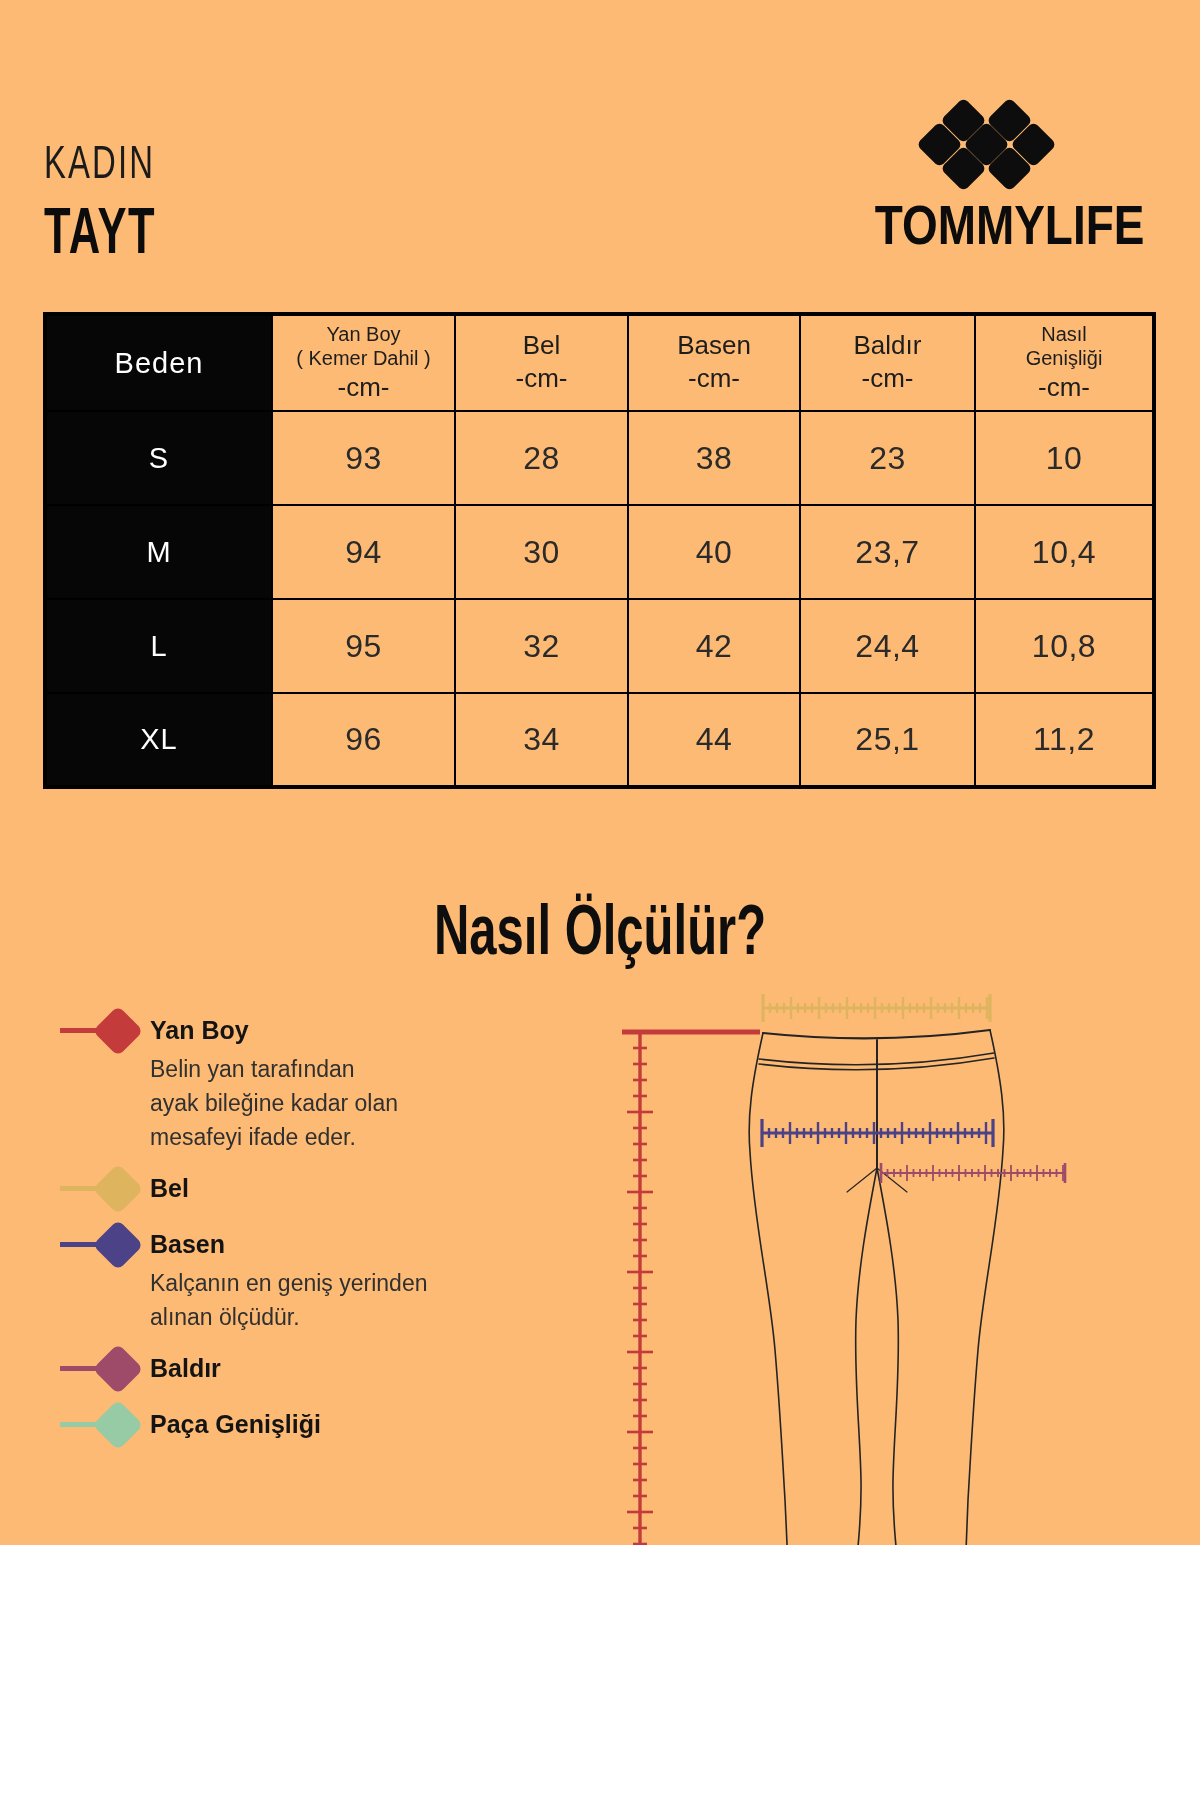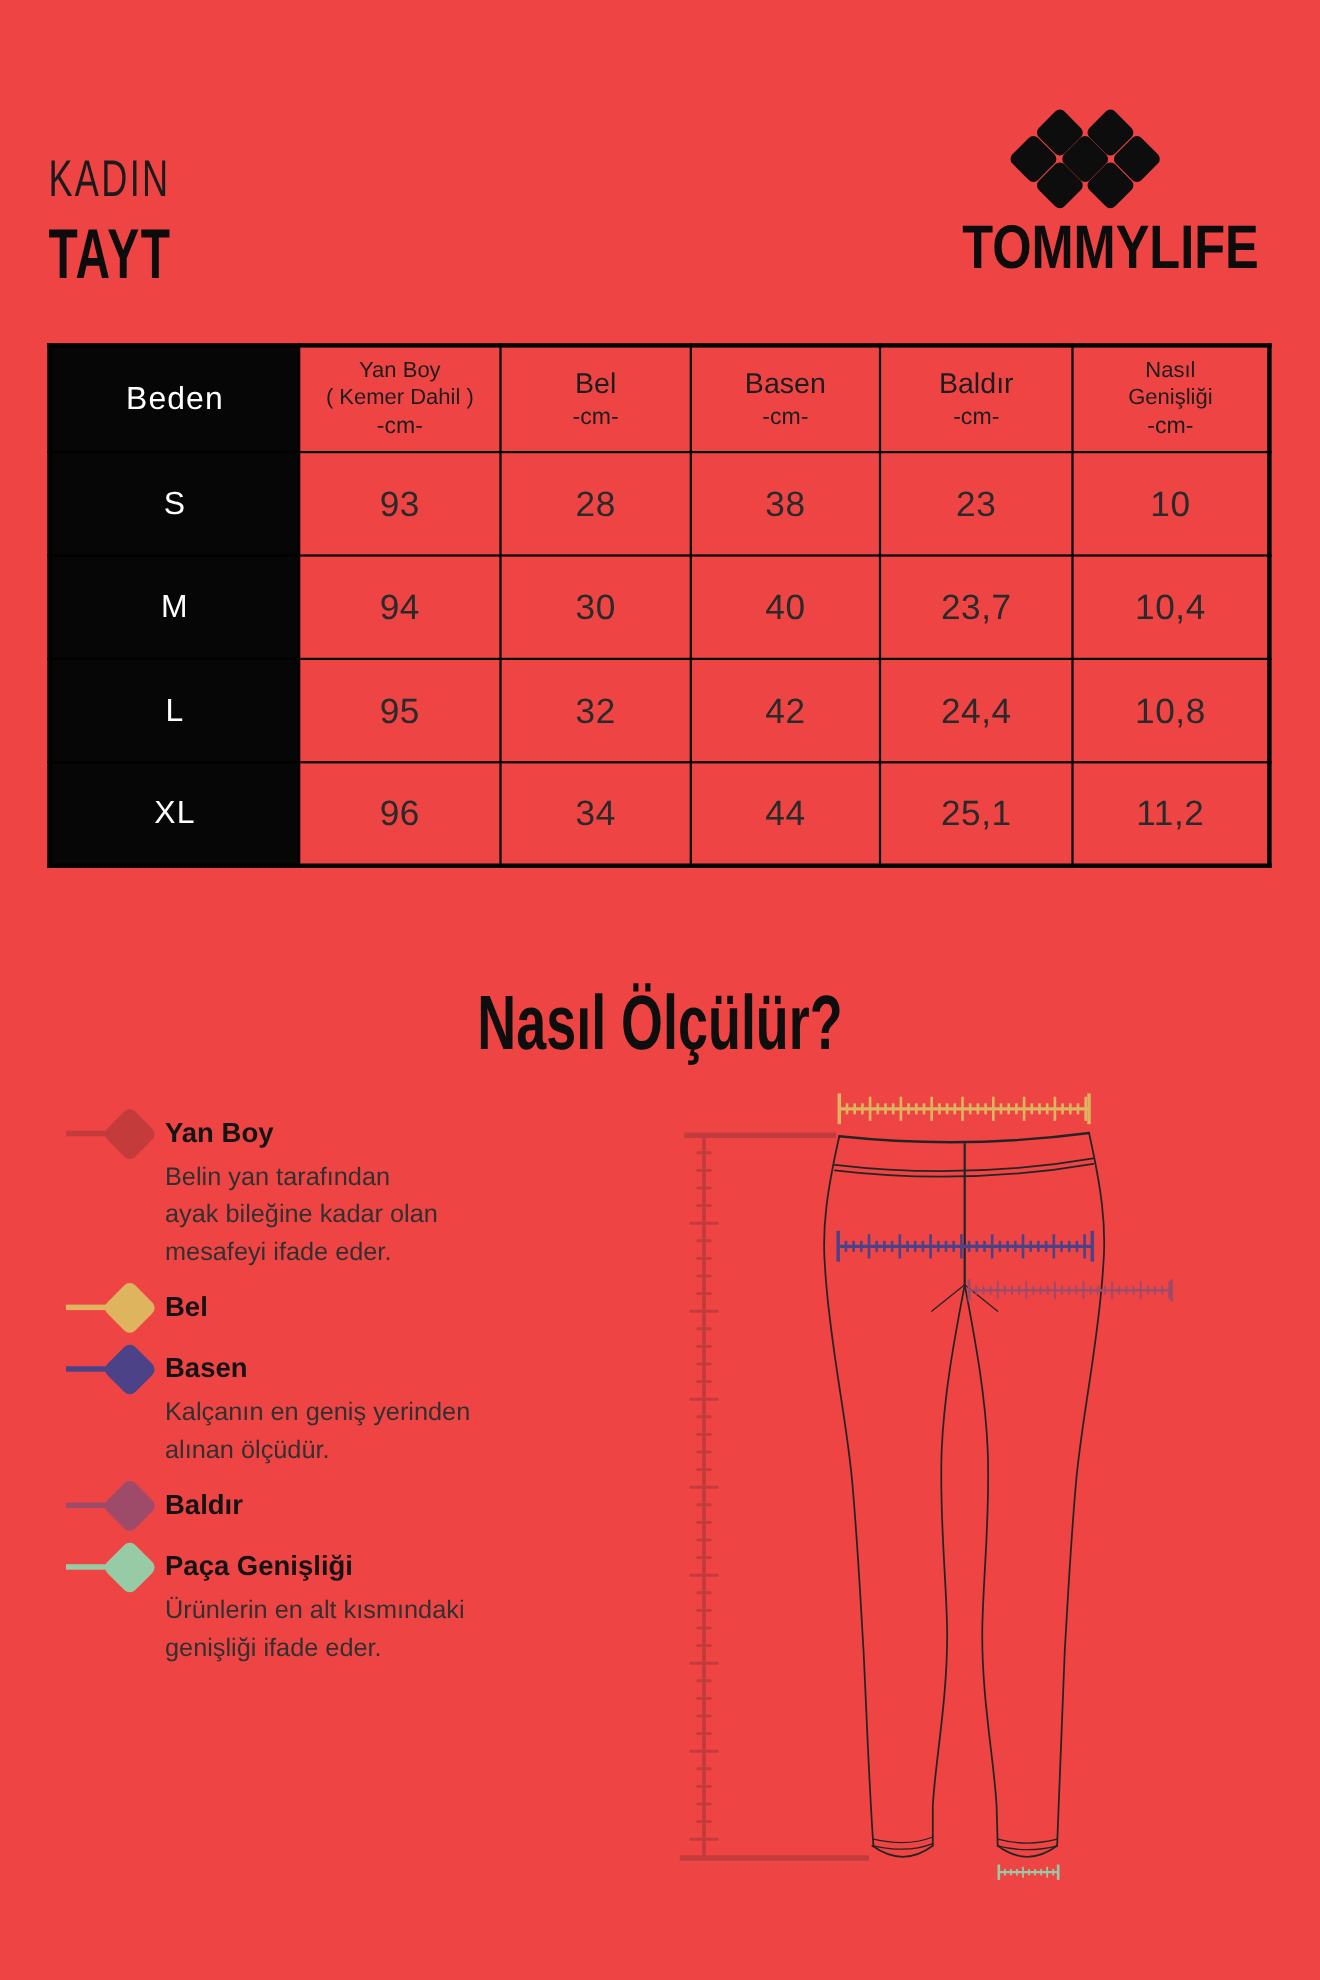--- a/index.html
+++ b/index.html
@@ -1,16 +1,16 @@
 <!DOCTYPE html>
 <html><head>
 <meta charset="utf-8">
 <style>
   html,body{margin:0;padding:0;background:#fff;}
-  .page{position:relative;width:1200px;height:1800px;background:#ef4444;overflow:hidden;
+  .page{position:relative;width:1200px;height:1545px;background:#fdba74;overflow:hidden;
         font-family:"Liberation Sans",sans-serif;color:#161616;}
 
   
   .kadin{position:absolute;left:44px;top:134px;font-size:47px;font-weight:400;
          letter-spacing:3px;transform:scaleX(.70);transform-origin:0 0;color:#1b1b1b;}
   .tayt{position:absolute;left:44px;top:194px;font-size:64px;font-weight:800;
         letter-spacing:2px;transform:scaleX(.68);transform-origin:0 0;color:#0c0c0c;}
 
   .logo{position:absolute;left:926px;top:96px;width:160px;height:100px;}
   .logo .d{position:absolute;width:33px;height:33px;background:#0d0d0d;border-radius:6px;
@@ -23,21 +23,21 @@
   table.size-table{position:absolute;left:43px;top:312px;width:1109px;border-collapse:collapse;
                    table-layout:fixed;border:4px solid #000;}
   .size-table td,.size-table th{border:2px solid #000;text-align:center;vertical-align:middle;
                                 padding:0;font-weight:400;}
   .size-table thead tr{height:97px;}
   .size-table tbody tr{height:94px;}
   .col-size{background:#060606;color:#fff;}
   .h-beden{font-size:29px;color:#fff;letter-spacing:1px;}
   .h-label{font-size:26px;color:#1d1d1d;line-height:1.15;}
   .h-label.sm{font-size:20px;line-height:1.2;}
-  .h-unit{font-size:21px;color:#1d1d1d;line-height:1.2;margin-top:2px;}
+  .h-unit{font-size:26px;color:#1d1d1d;line-height:1.2;margin-top:2px;}
   .size-letter{font-size:29px;letter-spacing:1px;}
   .val-cell{font-size:32px;color:#2a2a2a;letter-spacing:.5px;}
   div:empty{display:none;}
 
   
   .how-title{position:absolute;left:0;top:890px;width:1200px;text-align:center;font-size:70px;
              font-weight:700;transform:scaleX(.70);transform-origin:center top;color:#0e0e0e;}
 
   .legend{position:absolute;left:58px;top:1012px;width:480px;}
   .legend-item{display:flex;margin-bottom:16px;}
@@ -188,22 +188,20 @@
         <div class="legend-title">Baldır</div>
       </div>
     </div>
     <div class="legend-item">
       <div class="legend-marker">
         <span class="m-line" style="background: rgb(151, 203, 165);"></span>
         <span class="m-diamond" style="background: rgb(151, 203, 165);"></span>
       </div>
       <div class="legend-text">
         <div class="legend-title">Paça Genişliği</div>
-        <div class="legend-desc">Ürünlerin en alt kısmındaki
-genişliği ifade eder.</div>
       </div>
     </div>
   </div>
 
   <div class="diagram">
     <svg width="640" height="880" viewBox="0 0 640 880" xmlns="http://www.w3.org/2000/svg">
       <g fill="none" stroke="#242424" stroke-width="1.6" stroke-linecap="round">
 
         <path d="M233,183 Q347,195 460,180" stroke-width="2.2"></path>
 

